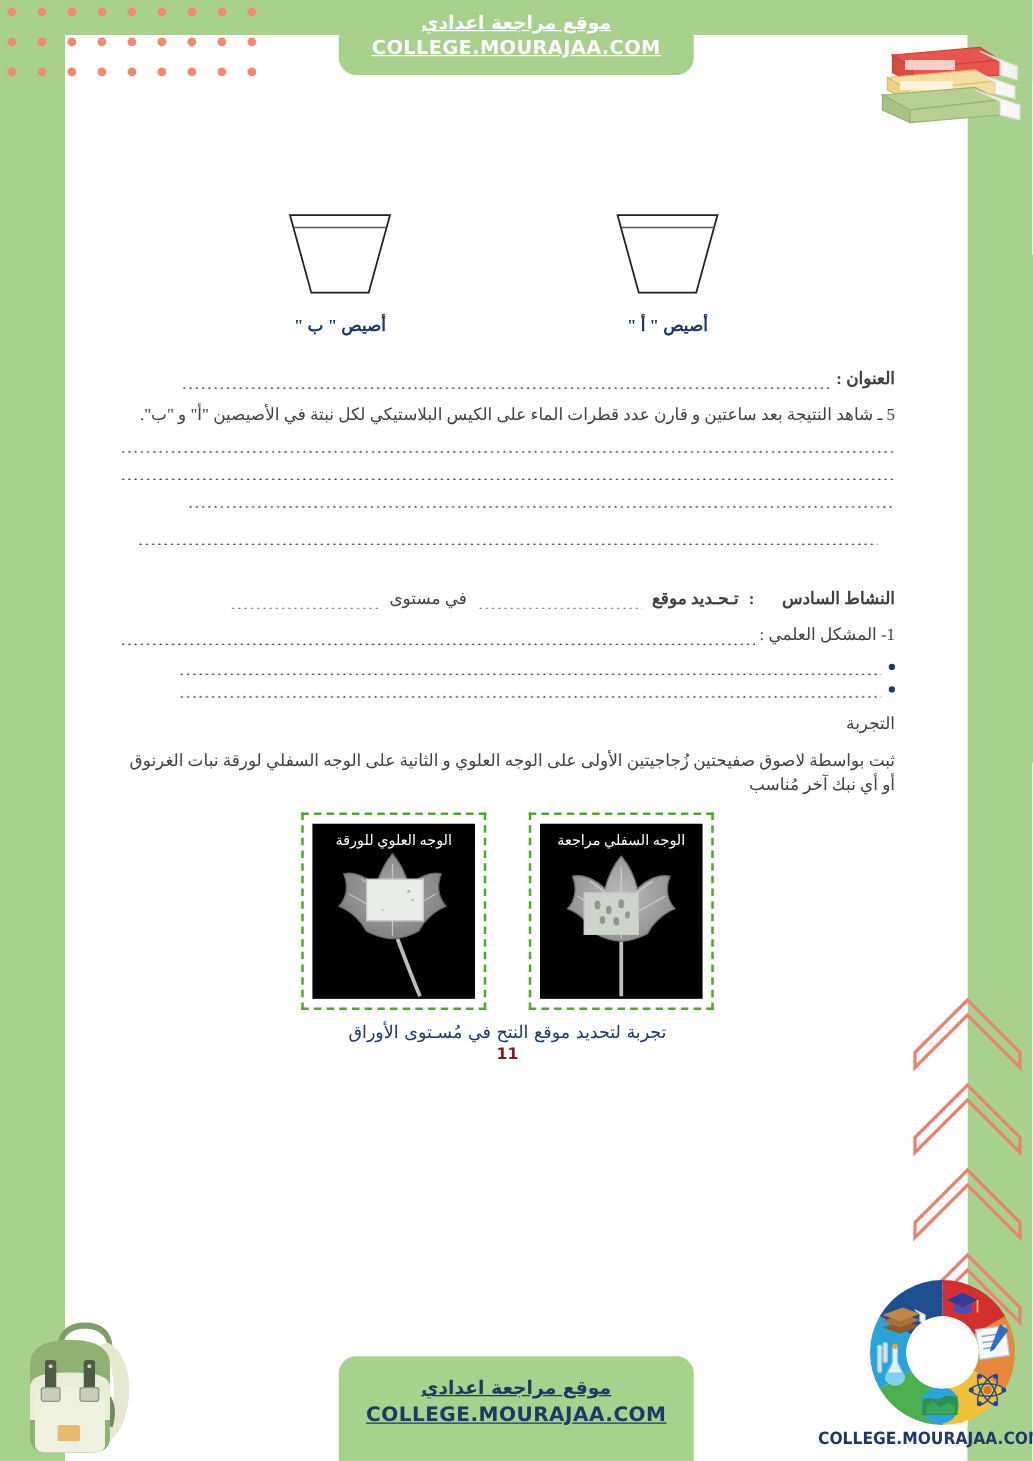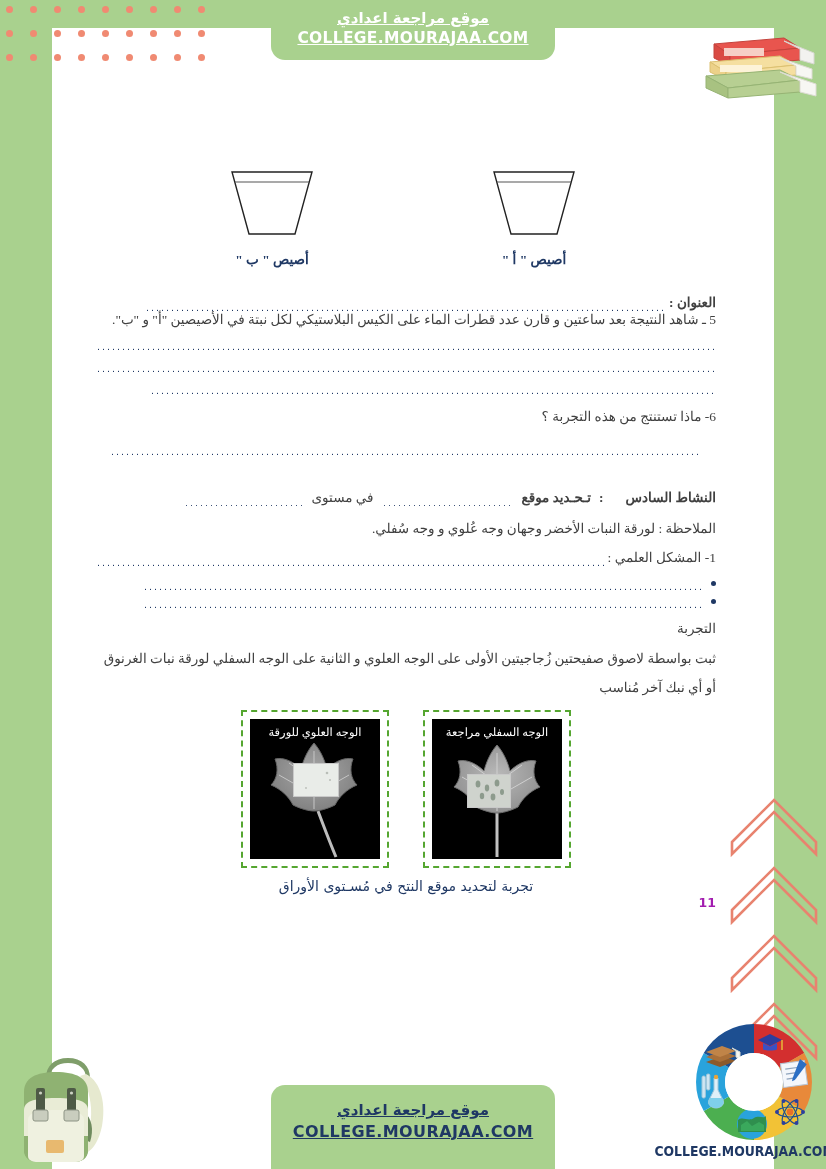--- a/index.html
+++ b/index.html
@@ -213,22 +213,23 @@
   }
   .fig-cap {
     margin-top: 10px;
     text-align: center;
     font-size: 14px;
     color: #1f3864;
     font-family: "DejaVu Sans", sans-serif;
   }
   .page-num {
     margin-top: 1px;
+    text-align: center;
     font-size: 12.5px; font-weight: bold;
-    color: #a21caf;
+    color: #7f1d1d;
     font-family: "DejaVu Sans", sans-serif;
   }
 </style>
 </head>
 <body>
 
 <div class="band-left"></div>
 <div class="band-right"></div>
 <div class="band-top"></div>
 <div class="page-white"></div>
@@ -404,58 +405,56 @@
       </svg>
       <div class="pot-label">أصيص " أ "</div>
     </div>
   </div>
 
   <div class="row" style="margin-top:14px; display:flex; align-items:flex-end; gap:4px;">
     <div class="line-txt bold">العنوان :</div>
     <div class="dots w-title"></div>
   </div>
 
-  <div class="line-txt t-right" style="margin-top:0;">5 ـ شاهد النتيجة بعد ساعتين و قارن عدد قطرات الماء على الكيس البلاستيكي لكل نبتة في الأصيصين "أ" و "ب".</div>
+  <div class="line-txt t-right" style="margin-top:12px;">5 ـ شاهد النتيجة بعد ساعتين و قارن عدد قطرات الماء على الكيس البلاستيكي لكل نبتة في الأصيصين "أ" و "ب".</div>
 
   <div class="dots w-full" style="margin-top:8px;"></div>
   <div class="dots w-full" style="margin-top:8px;"></div>
   <div class="dots w-short" style="margin-top:8px;"></div>
 
-  <div class="line-txt t-right" style="margin-top:14px;">6- ماذا تستنتج من هذه التجربة ؟</div>
   <div class="dots w-q6" style="margin-top:16px; margin-right:14px;"></div>
 
   <div class="row" style="margin-top:34px; display:flex; align-items:flex-end; justify-content:flex-start; gap:8px;">
     <div class="line-txt bold">النشاط  السادس</div>
     <div class="line-txt bold" style="margin-right:14px;">:</div>
     <div class="line-txt bold">تـحـديد موقع</div>
     <div class="inline-dots d-130"></div>
     <div class="line-txt">في مستوى</div>
     <div class="inline-dots d-120"></div>
   </div>
 
-  <div class="line-txt t-right" style="margin-top:14px;">الملاحظة : لورقة النبات الأخضر وجهان وجه عُلوي و  وجه سُفلي.</div>
 
   <div class="row" style="margin-top:12px; display:flex; align-items:flex-end; justify-content:flex-start; gap:4px;">
     <div class="line-txt">1- المشكل العلمي  :</div>
     <div class="dots w-mishkil"></div>
   </div>
 
 
   <div class="bullet-row" style="margin-top:10px;">
     <span class="bullet-dot"></span>
     <span class="dots w-bullet"></span>
   </div>
   <div class="bullet-row" style="margin-top:4px;">
     <span class="bullet-dot"></span>
     <span class="dots w-bullet"></span>
   </div>
 
   <div class="line-txt t-right" style="margin-top:12px;">التجربة</div>
   <div class="line-txt t-right" style="margin-top:13px;">ثبت بواسطة لاصوق صفيحتين زُجاجيتين الأولى على الوجه العلوي و  الثانية على الوجه السفلي لورقة نبات الغرنوق</div>
-  <div class="line-txt t-right" style="margin-top:12px;">أو أي نبك آخر مُناسب</div>
+  <div class="line-txt t-right" style="margin-top:2px;">أو أي نبك آخر مُناسب</div>
 
   <div class="figures">
     <div class="fig-frame">
       <div class="fig-img">
         <div class="fig-caption-in">الوجه السفلي مراجعة</div>
         <svg width="130" height="140" viewBox="0 0 130 140" style="position:absolute;left:0;top:0;">
           <defs>
             <radialGradient id="lfA" cx="50%" cy="45%" r="60%">
               <stop offset="0%" stop-color="#b9b9b9"></stop>
               <stop offset="100%" stop-color="#8e8e8e"></stop>

